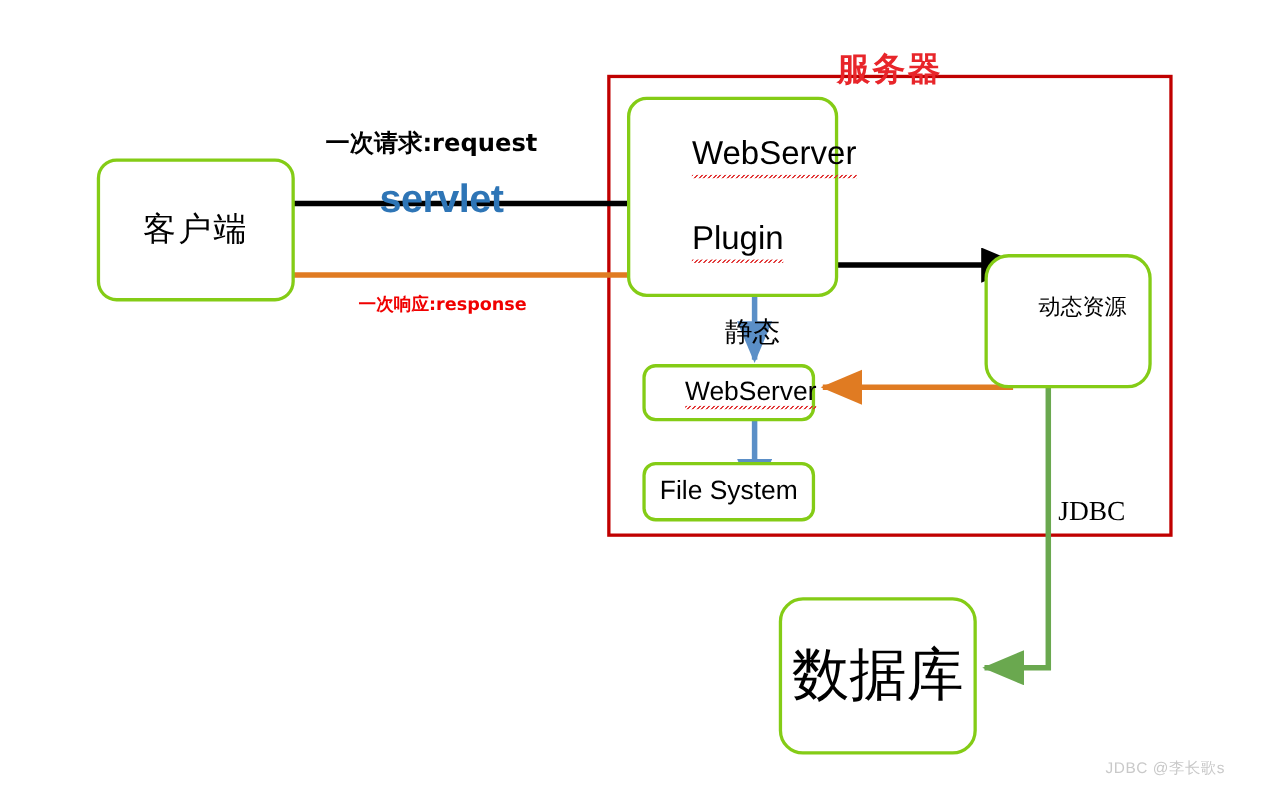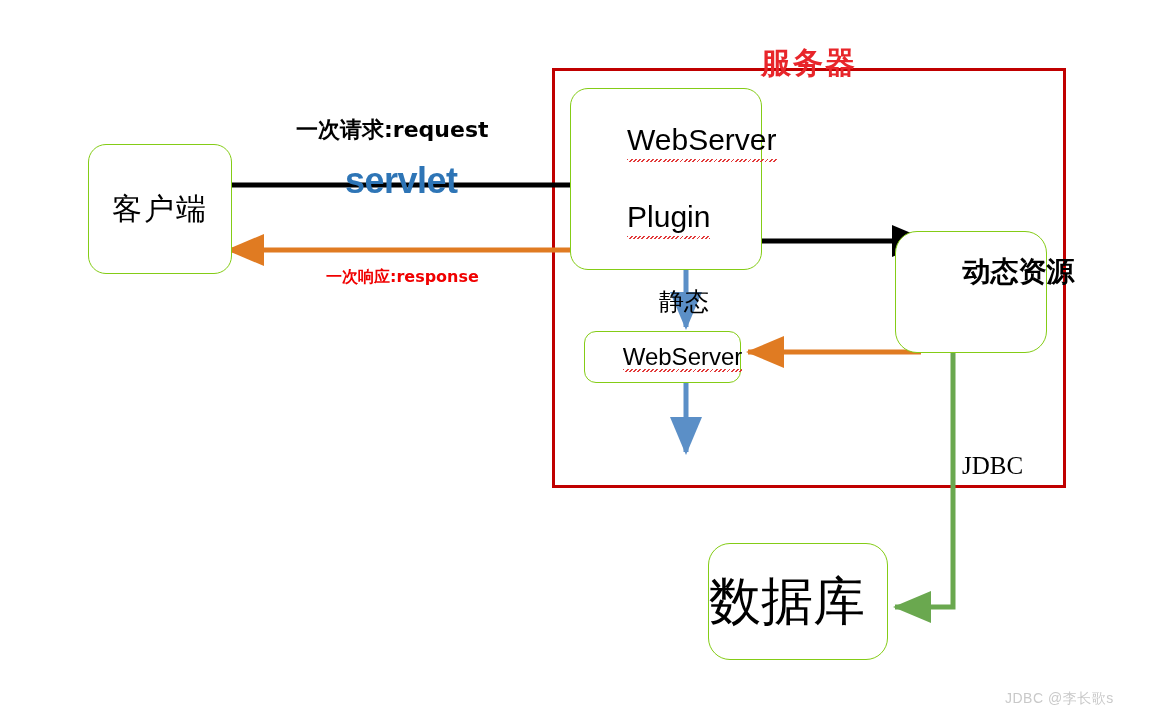--- a/index.html
+++ b/index.html
@@ -12,38 +12,38 @@
   }
   #canvas {
     position: relative;
     width: 1162px;
     height: 722px;
     background: #ffffff;
     overflow: hidden;
   }
   .node {
     position: absolute;
-    border: 1px solid #84cc16;
+    border: 3px solid #84cc16;
     border-radius: 18px;
     background: #ffffff;
     box-sizing: border-box;
     display: flex;
     flex-direction: column;
     justify-content: center;
     z-index: 5;
   }
   .node-label {
     font-family: "Liberation Sans", "DejaVu Sans", sans-serif;
     color: #000000;
     line-height: 1.12;
     white-space: pre;
   }
   
   #client-node {
-    left: 88px; top: 144px; width: 144px; height: 130px;
+    left: 88px; top: 144px; width: 180px; height: 130px;
     align-items: center;
   }
   #client-node .node-label {
     font-size: 30px;
     font-family: "DejaVu Sans", sans-serif;
     letter-spacing: 2px;
     font-weight: 400;
   }
   #plugin-node {
     left: 570px; top: 88px; width: 192px; height: 182px;
@@ -54,40 +54,39 @@
     font-size: 30px;
     line-height: 1.28;
   }
   #dynamic-node {
     left: 895px; top: 231px; width: 152px; height: 122px;
     align-items: flex-start;
     padding-left: 8px;
     border-radius: 22px;
   }
   #dynamic-node .node-label {
-    font-size: 28px;
+    font-size: 20px;
     line-height: 1.42;
     font-family: "DejaVu Sans", sans-serif;
-    font-weight: bold;
   }
   #webserver-node {
     left: 584px; top: 331px; width: 157px; height: 52px;
     align-items: center;
     border-radius: 12px;
   }
   #webserver-node .node-label { font-size: 24px; }
   #filesystem-node {
     left: 584px; top: 420px; width: 157px; height: 54px;
     align-items: center;
     border-radius: 12px;
   }
   #filesystem-node .node-label { font-size: 24px; }
   #database-node {
-    left: 708px; top: 543px; width: 180px; height: 117px;
-    align-items: flex-start;
+    left: 708px; top: 543px; width: 180px; height: 143px;
+    align-items: center;
     border-radius: 22px;
   }
   #database-node .node-label {
     font-size: 52px;
     font-family: "DejaVu Sans", sans-serif;
     font-weight: 400;
   }
   
   .squiggle {
     position: relative;
@@ -244,20 +243,23 @@
       <span>动态资源</span><br>
     </div>
   </div>
 
   <div class="node" id="webserver-node">
     <div class="node-label">
       <span class="squiggle">WebServer</span>
     </div>
   </div>
 
+  <div class="node" id="filesystem-node">
+    <div class="node-label">File System</div>
+  </div>
 
   <div class="node" id="database-node">
     <div class="node-label">数据库</div>
   </div>
 
   <div class="flabel" id="label-request">一次请求:request</div>
 
   <div class="flabel" id="label-network">servlet</div>
 
   <div class="flabel" id="label-response">一次响应:response</div>

